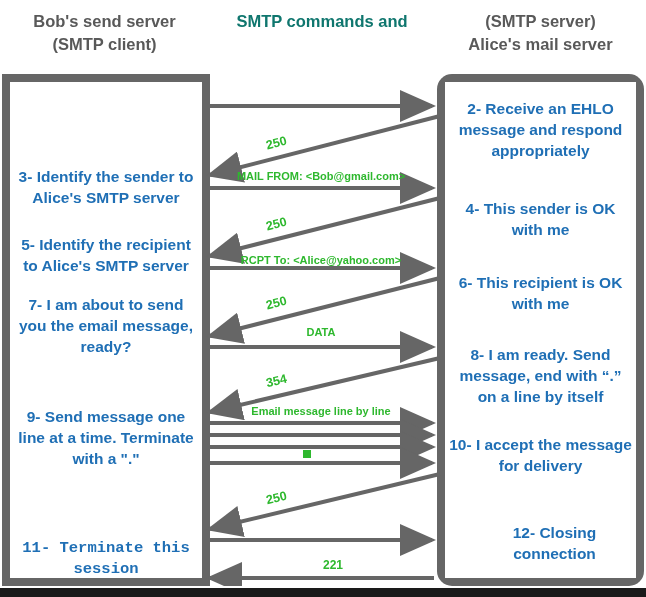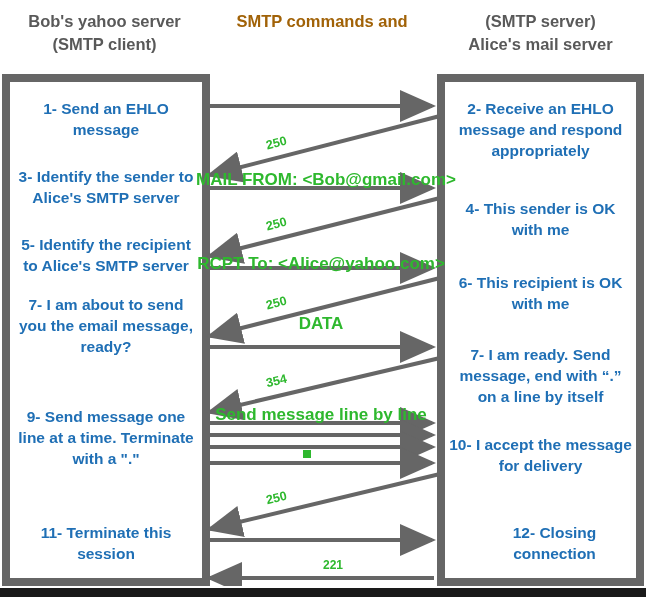--- a/index.html
+++ b/index.html
@@ -21,42 +21,42 @@
 
   
   .col-head {
     position: absolute;
     text-align: center;
     font-weight: bold;
     font-size: 16.5px;
     line-height: 23px;
   }
   .col-head.gray  { color: #595959; }
-  .col-head.green { color: #a16207; }
+  .col-head.green { color: #0f766e; }
 
   #head-left   { left: 2px;   top: 10px; width: 205px; }
   #head-middle { left: 213px; top: 10px; width: 218px; }
   #head-right  { left: 437px; top: 10px; width: 207px; }
 
   
   .panel {
     position: absolute;
     background: #666666;
     box-sizing: border-box;
     padding: 8px;
   }
   .panel-inner {
     position: relative;
     width: 100%;
     height: 100%;
     background: #ffffff;
     box-sizing: border-box;
   }
   #panel-left  { left: 2px;   top: 74px; width: 208px; height: 512px; }
-  #panel-right { left: 437px; top: 74px; width: 207px; height: 512px; }
+  #panel-right { left: 437px; top: 74px; width: 207px; height: 512px; border-radius: 15px; }
 
   
   .step {
     position: absolute;
     width: 100%;
     text-align: center;
     color: #1f6fb5;
     font-weight: bold;
     font-size: 15.5px;
     line-height: 21px;
@@ -75,21 +75,21 @@
   #channel svg { display: block; }
 
   .msg-label {
     position: absolute;
     color: #2eb82e;
     font-weight: bold;
     white-space: nowrap;
     text-align: center;
   }
   .msg-label.horiz { font-size: 12px; }
-  .msg-label.big   { font-size: 17px; }
+  .msg-label.big   { font-size: 11px; }
   .msg-label.diag  {
     font-size: 12.5px;
     transform-origin: 50% 50%;
   }
 
   .green-dot {
     position: absolute;
     background: #2eb82e;
     width: 8px;
     height: 8px;
@@ -104,51 +104,50 @@
     height: 9px;
     background: #1a1a1a;
   }
 </style>
 </head>
 <body>
 
 <div id="canvas">
 
   <div id="head-left" class="col-head gray">
-    <div>Bob's yahoo server</div>
+    <div>Bob's send server</div>
     <div>(SMTP client)</div>
   </div>
 
   <div id="head-middle" class="col-head green">
     <div>SMTP commands and</div>
   </div>
 
   <div id="head-right" class="col-head gray">
     <div>(SMTP server)</div>
     <div>Alice's mail server</div>
   </div>
 
   <div id="panel-left" class="panel">
     <div class="panel-inner">
-      <div class="step" style="top:16px;">1- Send an EHLO message</div>
       <div class="step" style="top:84px;">3- Identify the sender to Alice's SMTP server</div>
       <div class="step" style="top:152px;">5- Identify
 the recipient to Alice's SMTP server</div>
       <div class="step" style="top:212px;">7- I am about to send you the email message, ready?</div>
       <div class="step" style="top:324px;text-align:center;">9- Send message one line at a time. Terminate with a "."</div>
-      <div class="step" style="top:440px;">11- Terminate this session</div>
+      <div class="step" style="top:456px;font-family:Liberation Mono, monospace;">11- Terminate this session</div>
     </div>
   </div>
 
   <div id="panel-right" class="panel">
     <div class="panel-inner">
       <div class="step" style="top:16px;">2- Receive an EHLO message and respond appropriately</div>
       <div class="step" style="top:116px;">4- This sender is OK with me</div>
       <div class="step" style="top:190px;">6- This recipient is OK with me</div>
-      <div class="step" style="top:262px;">7-  I am ready. Send message, end with “.” on a line by itself</div>
+      <div class="step" style="top:262px;">8-  I am ready. Send message, end with “.” on a line by itself</div>
       <div class="step" style="top:352px;">10-  I accept the message for delivery</div>
       <div class="step" style="top:440px;padding-left:32px;">12-  Closing connection</div>
     </div>
   </div>
 
   <div id="channel">
     <svg width="250" height="512" viewBox="0 0 250 512">
       <defs>
         <marker id="ar-r" markerWidth="9" markerHeight="8" refX="8" refY="4" orient="auto" markerUnits="strokeWidth">
           <path d="M0,0 L9,4 L0,8 z" fill="#666666"></path>
@@ -190,25 +189,25 @@
     <div class="msg-label diag" style="left:70px; top:62px; transform:rotate(-14.4deg);">250</div>
 
     <div class="msg-label big" style="left:0; width:250px; top:96px;">MAIL FROM: &lt;Bob@gmail.com&gt;</div>
 
     <div class="msg-label diag" style="left:70px; top:143px; transform:rotate(-14.4deg);">250</div>
 
     <div class="msg-label big" style="left:0; width:250px; top:180px;">RCPT To: &lt;Alice@yahoo.com&gt;</div>
 
     <div class="msg-label diag" style="left:70px; top:222px; transform:rotate(-14.4deg);">250</div>
 
-    <div class="msg-label big" style="left:0; width:250px; top:240px;">DATA</div>
+    <div class="msg-label big" style="left:0; width:250px; top:252px;">DATA</div>
 
     <div class="msg-label diag" style="left:70px; top:300px; transform:rotate(-13.2deg);">354</div>
 
-    <div class="msg-label big" style="left:0; width:250px; top:331px;">Send message line by line</div>
+    <div class="msg-label big" style="left:0; width:250px; top:331px;">Email message line by line</div>
 
     <div class="green-dot" style="left:107px; top:376px;"></div>
 
     <div class="msg-label diag" style="left:70px; top:417px; transform:rotate(-13.5deg);">250</div>
 
 
     <div class="msg-label horiz" style="left:12px; width:250px; top:484px;text-align:center;">221</div>
   </div>
 
   <div id="bottom-strip"></div>

